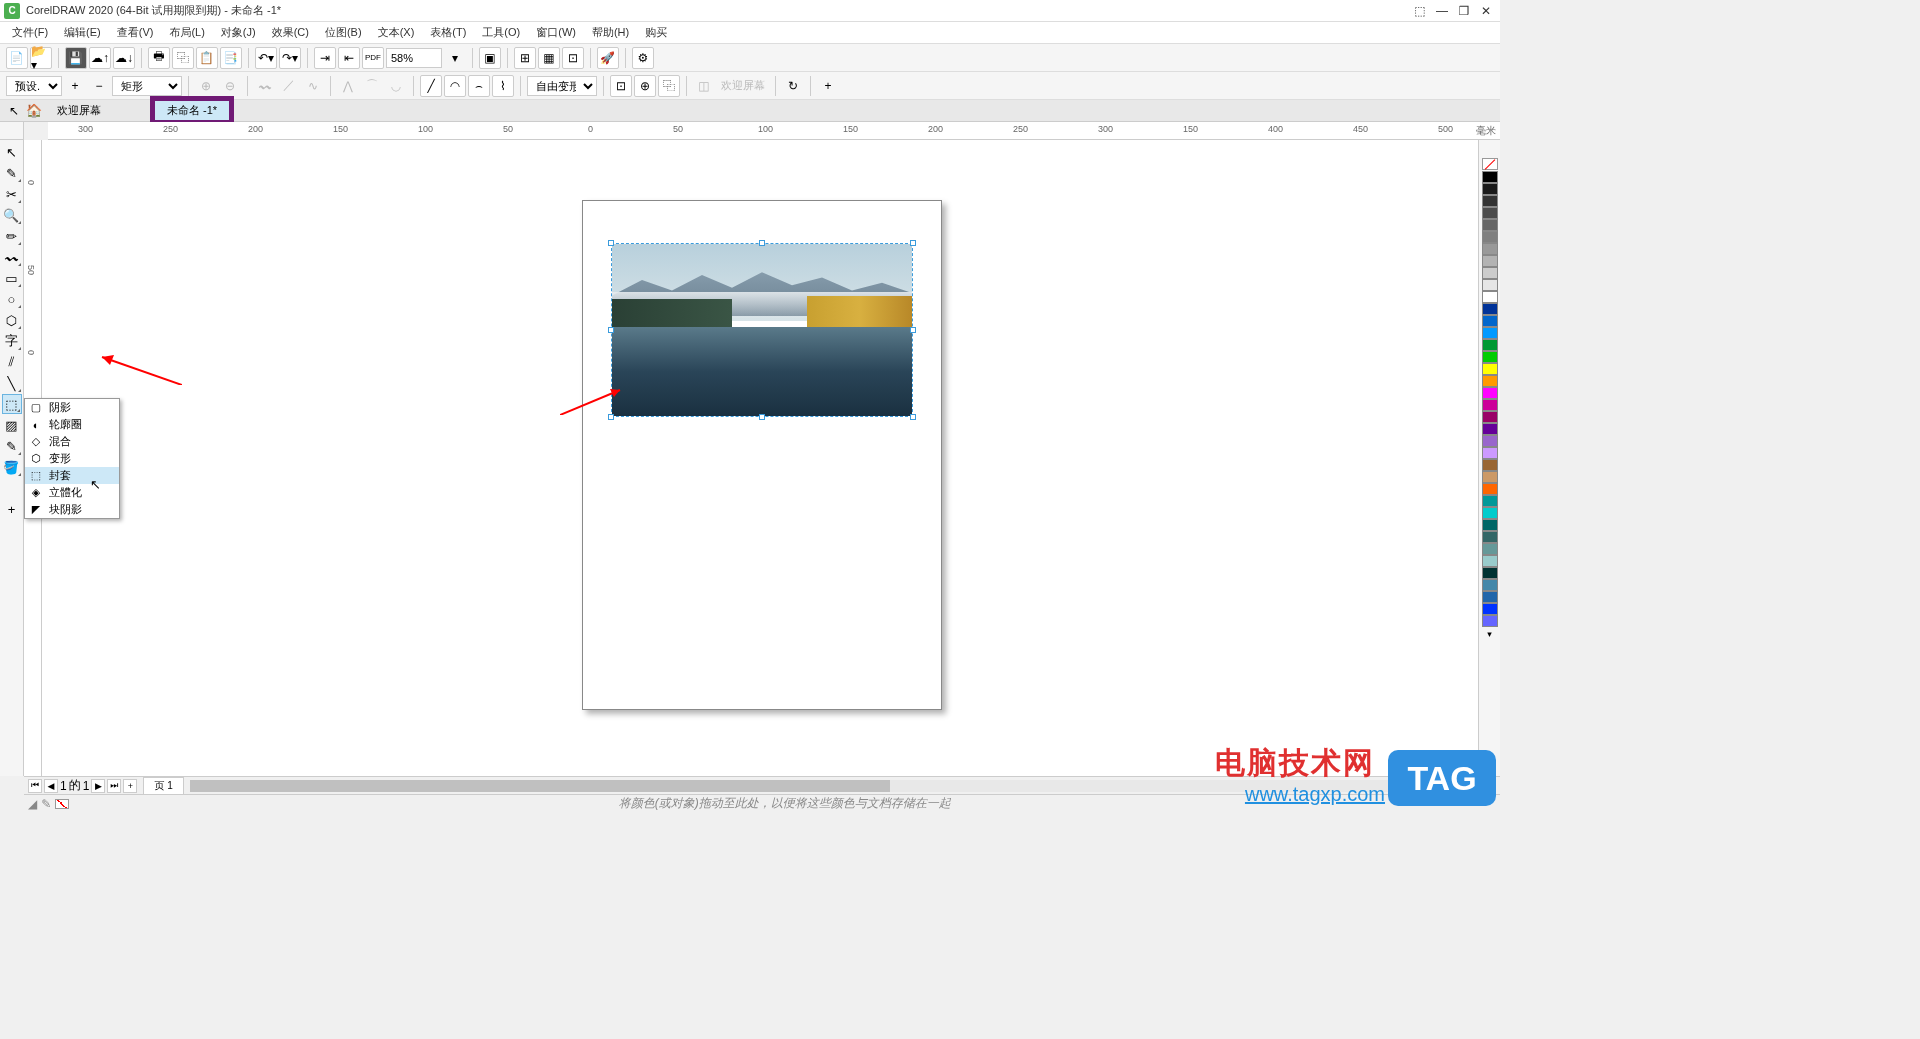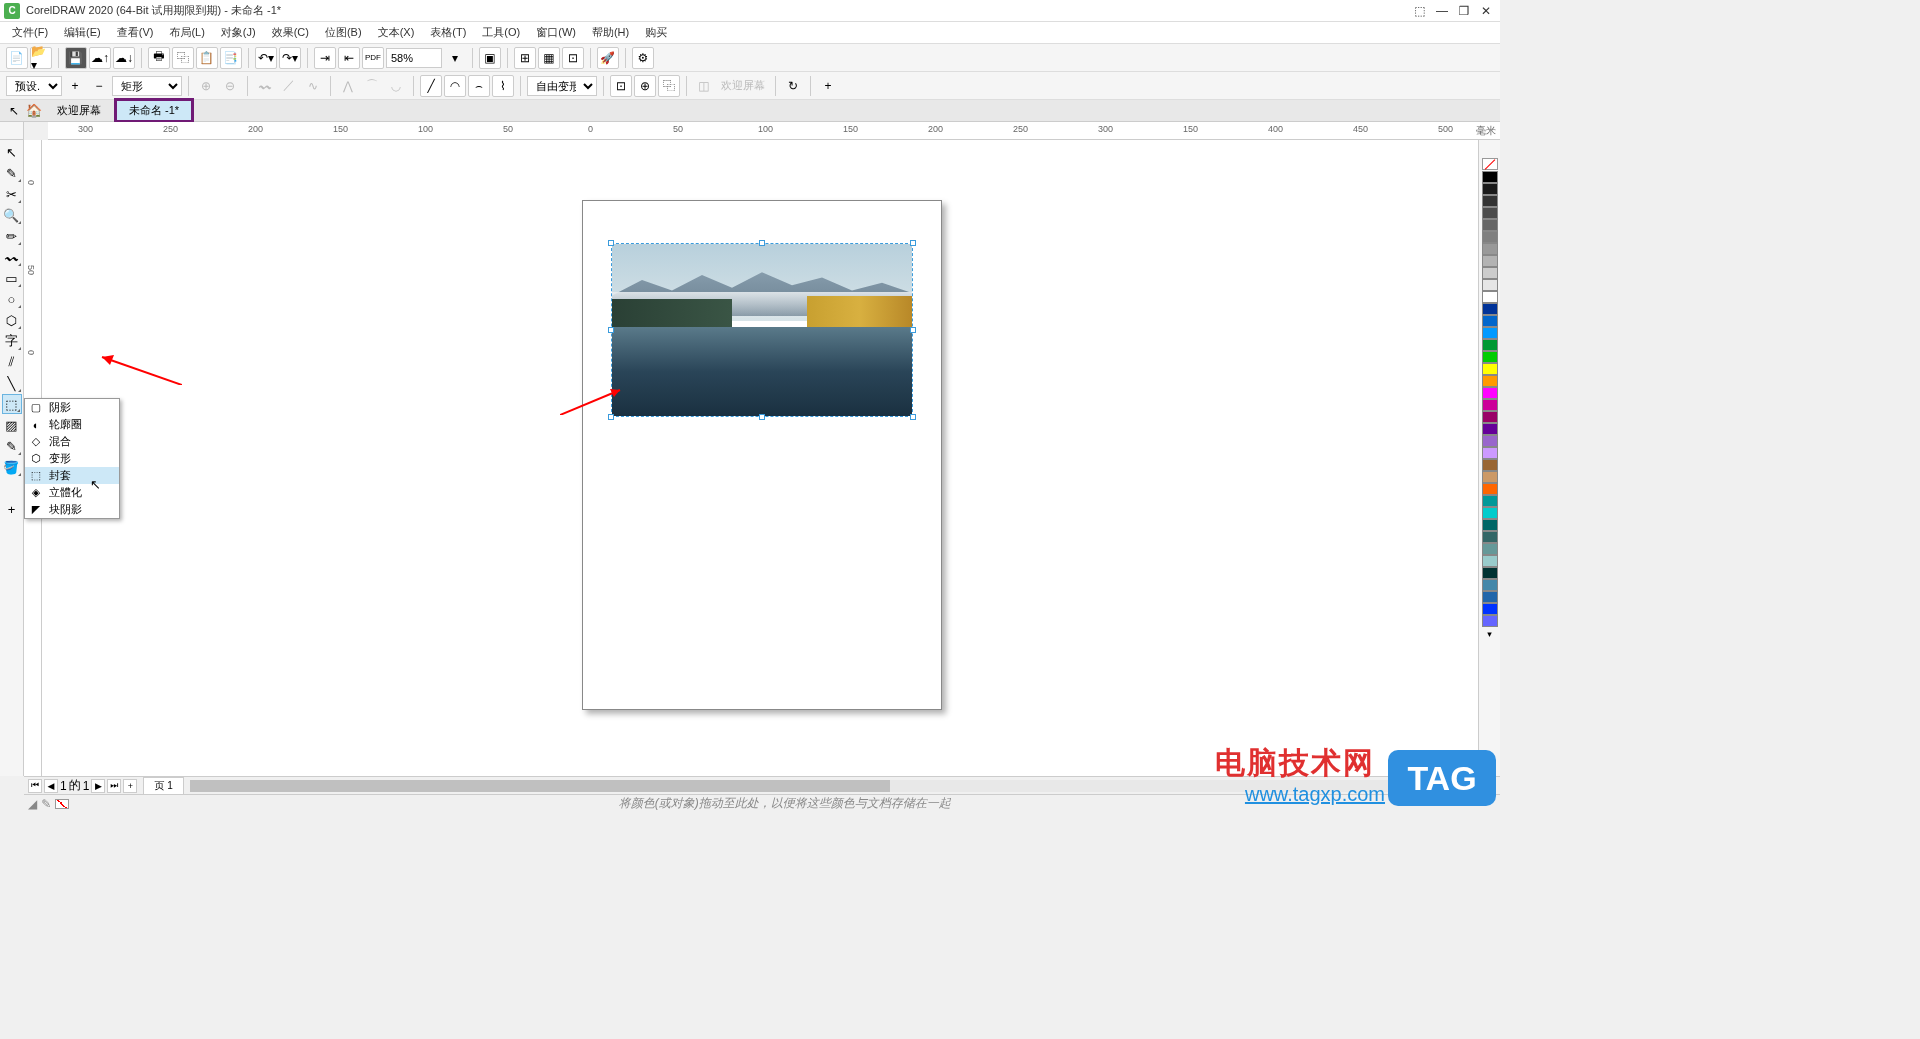--- a/index.html
+++ b/index.html
@@ -20,21 +20,21 @@
 .tbtn { width: 22px; height: 22px; display: flex; align-items: center; justify-content: center; cursor: pointer; background: #fff; border: 1px solid #ccc; border-radius: 2px; font-size: 12px; }
 .tbtn.noborder { border: none; background: transparent; }
 .tsep { width: 1px; height: 20px; background: #ccc; margin: 0 4px; }
 .tinput { height: 20px; border: 1px solid #ccc; padding: 0 4px; font-size: 11px; background: #fff; }
 .tselect { height: 20px; border: 1px solid #ccc; padding: 0 4px; font-size: 11px; background: #fff; }
 
 
 .tabbar { height: 22px; background: #e8e8e8; display: flex; align-items: center; padding: 0 4px; border-bottom: 1px solid #ccc; }
 .tabbar .homeicon { width: 20px; height: 18px; display: flex; align-items: center; justify-content: center; cursor: pointer; font-size: 13px; }
 .tabbar .tab { padding: 2px 12px; cursor: pointer; font-size: 11px; border: 1px solid transparent; }
-.tabbar .tab.active { background: #cde8f7; border: 3px solid #701a75; }
+.tabbar .tab.active { background: #cde8f7; border: 5px solid #701a75; margin-left: 36px; }
 
 
 .ruler-h { height: 18px; background: #fff; border-bottom: 1px solid #ccc; position: relative; margin-left: 24px; }
 .ruler-h .tick { position: absolute; font-size: 9px; color: #666; top: 2px; }
 .ruler-unit { position: absolute; right: 4px; top: 2px; font-size: 10px; color: #666; }
 
 
 .main { display: flex; height: calc(812px - 22px - 22px - 28px - 28px - 22px - 18px - 18px - 18px); }
 .toolbox { width: 24px; background: #f5f5f5; border-right: 1px solid #ccc; display: flex; flex-direction: column; align-items: center; padding-top: 2px; gap: 1px; }
 .toolbox .tool { width: 20px; height: 20px; display: flex; align-items: center; justify-content: center; cursor: pointer; font-size: 13px; position: relative; }

